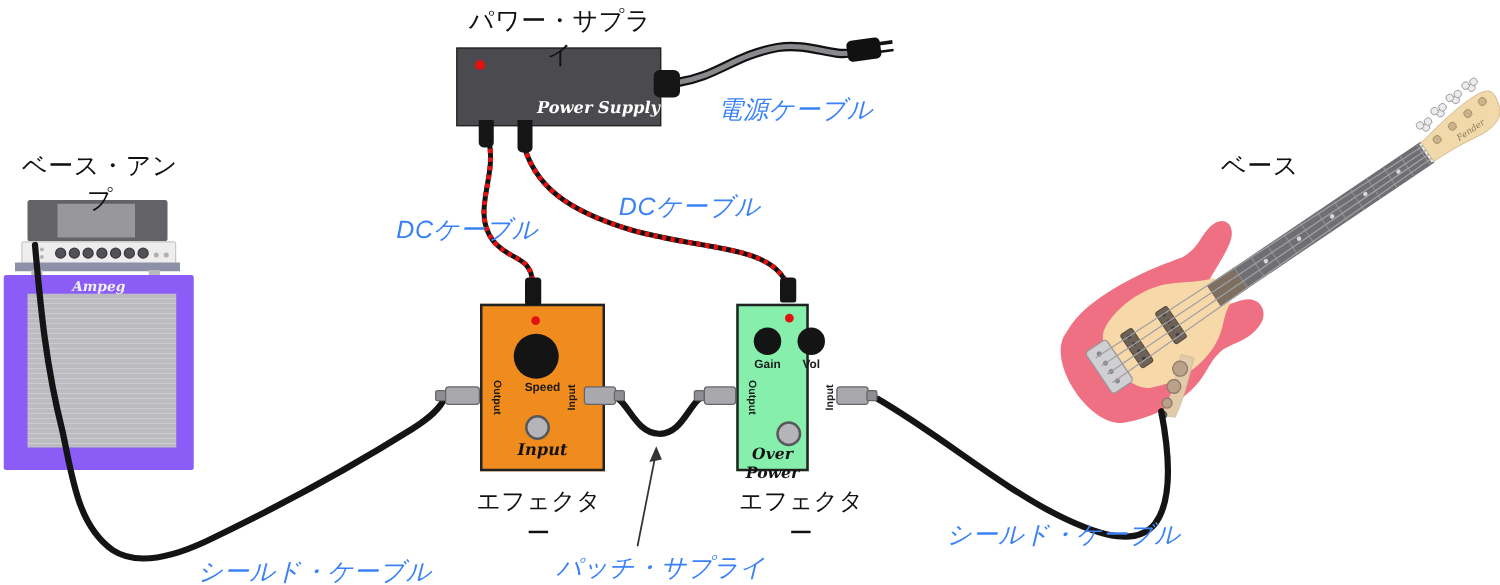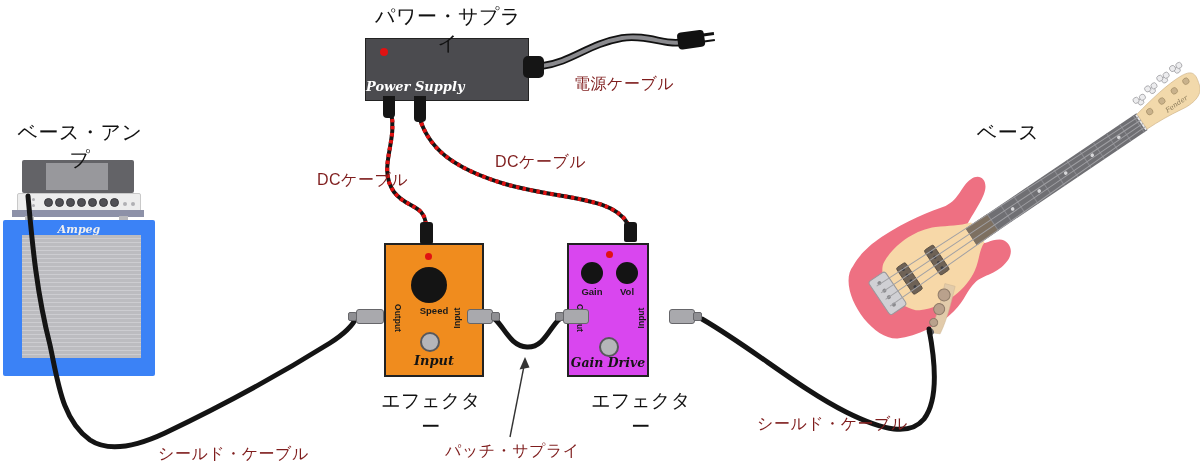--- a/index.html
+++ b/index.html
@@ -1,49 +1,49 @@
 <!DOCTYPE html>
 <html><head>
 <meta charset="utf-8">
 <style>
   html,body{margin:0;padding:0;background:#fff;}
   #stage{position:relative;width:1200px;height:468px;background:#ffffff;overflow:hidden;
          font-family:"Liberation Sans",sans-serif;color:#111;}
   
   .jp-title{position:absolute;font-size:20px;font-weight:500;letter-spacing:.5px;text-align:center;color:#111;}
-  .jp-cable{position:absolute;font-size:16px;font-weight:500;letter-spacing:.5px;color:#7f1d1d;white-space:nowrap;}
+  .jp-cable{position:absolute;font-size:20px;font-weight:500;letter-spacing:.5px;color:#3b82f6;white-space:nowrap;font-style:italic;}
   
   #psu{position:absolute;left:365px;top:38px;width:162px;height:61px;background:#4b4b4f;border:1px solid #222;}
   #psu-led{position:absolute;left:14px;top:9px;width:8px;height:8px;border-radius:50%;background:#e01212;}
-  #psu-name{position:absolute;left:0;bottom:6px;width:100%;text-align:left;color:#fff;
+  #psu-name{position:absolute;left:0;bottom:6px;width:100%;text-align:right;color:#fff;
             font:bold italic 13px "DejaVu Serif",serif;margin-top:48px;}
   .psu-jack{position:absolute;width:12px;background:#151515;border-radius:0 0 4px 4px;}
   #psu-out{position:absolute;left:523px;top:56px;width:21px;height:22px;background:#151515;border-radius:5px;}
   #ac-plug{position:absolute;left:678px;top:30px;width:44px;height:24px;transform:rotate(-8deg);}
   #ac-plug .body{position:absolute;left:0;top:0;width:27px;height:17px;background:#111;border-radius:4px;}
   #ac-plug .prong{position:absolute;left:26px;width:11px;height:2.6px;background:#111;}
   
   #amp-head-top{position:absolute;left:22px;top:160px;width:112px;height:33px;background:#636367;border-radius:2px;}
   #amp-head-inset{position:absolute;left:46px;top:163px;width:62px;height:27px;background:#98989c;}
   #amp-face{position:absolute;left:17px;top:193px;width:122px;height:17px;background:#ededed;
             border:1px solid #c9c9c9;border-radius:2px;}
   .face-dot{position:absolute;width:3px;height:3px;border-radius:50%;background:#b0b0b4;}
   .amp-knob{position:absolute;top:3.5px;width:9px;height:9px;border-radius:50%;background:#515156;border:1px solid #3a3a3e;box-sizing:border-box;}
   .face-mini{position:absolute;top:8px;width:4px;height:4px;border-radius:50%;background:#b0b0b4;}
   #amp-shelf{position:absolute;left:12px;top:210px;width:132px;height:7px;background:#8d91a8;}
   .amp-foot{position:absolute;top:216px;width:9px;height:6px;background:#b9b9bd;}
-  #amp-cab{position:absolute;left:3px;top:220px;width:152px;height:156px;background:#3b82f6;border-radius:2px;}
+  #amp-cab{position:absolute;left:3px;top:220px;width:152px;height:156px;background:#8b5cf6;border-radius:2px;}
   #amp-logo{position:absolute;left:0;top:3px;width:100%;text-align:center;color:#efefef;
             font:bold italic 11px "DejaVu Serif",serif;}
   #amp-grill{position:absolute;left:19px;top:15px;width:119px;height:123px;
              background:repeating-linear-gradient(0deg,#bcbcc0 0 3px,#cdcdd1 3px 4px);}
   
   .pedal{position:absolute;width:100px;height:134px;border:2px solid #222;box-sizing:border-box;}
   #phaser{left:384px;top:243px;background:#f08c1e;}
-  #overdrive{left:567px;top:243px;width:82px;background:#d946ef;}
+  #overdrive{left:589px;top:243px;width:58px;background:#86efac;}
   .pedal-led{position:absolute;width:7px;height:7px;border-radius:50%;background:#e01212;}
   .pedal-knob{position:absolute;border-radius:50%;background:#141414;}
   .knob-label{position:absolute;font-weight:bold;font-size:9.5px;text-align:center;color:#1a1a1a;}
   .footswitch{position:absolute;width:20px;height:20px;border-radius:50%;background:#b5b5b9;
               border:2px solid #58585c;box-sizing:border-box;}
   .pedal-script{position:absolute;left:0;width:100%;text-align:center;
                 font:bold italic 13px "DejaVu Serif",serif;color:#141414;}
   .vlabel{position:absolute;width:40px;text-align:center;font-weight:bold;font-size:8.5px;color:#1a1a1a;}
   .dc-plug{position:absolute;width:13px;background:#151515;border-radius:3px 3px 2px 2px;}
   .jack{position:absolute;height:15px;background:#a9a9ad;border:1px solid #66666a;border-radius:3px;box-sizing:border-box;}
@@ -95,21 +95,21 @@
     <div class="vlabel" style="left:51px;top:68px;transform:rotate(-90deg);">Input</div>
   </div>
 
   <div class="pedal" id="overdrive">
     <span class="pedal-led" style="left:37px;top:6px;"></span>
     <span class="pedal-knob" style="left:12px;top:17px;width:22px;height:22px;"></span>
     <span class="pedal-knob" style="left:47px;top:17px;width:22px;height:22px;"></span>
     <div class="knob-label" style="left:3px;top:41px;width:40px;">Gain</div>
     <div class="knob-label" style="left:38px;top:41px;width:40px;">Vol</div>
     <span class="footswitch" style="left:30px;top:92px;"></span>
-    <div class="pedal-script" style="top:110px;font-size:12.5px;">Gain Drive</div>
+    <div class="pedal-script" style="top:110px;font-size:12.5px;">Over Power</div>
     <div class="vlabel" style="left:-9px;top:68px;transform:rotate(90deg);">Output</div>
     <div class="vlabel" style="left:52px;top:68px;transform:rotate(-90deg);">Input</div>
   </div>
 
   <svg id="bass-svg" width="400" height="360" viewBox="0 0 400 360">
     <g transform="translate(65,295) rotate(-34)">
 
       <path fill="#ee7082" d="M -10,-42 C -36,-34 -38,28 -14,43 C 4,52 28,56 48,52 C 64,49 70,42 82,40
            C 94,38 104,46 121,40 C 132,36 134,24 126,18 C 118,13 112,14 106,10
            L 104,-10 C 112,-16 126,-20 138,-28 C 150,-36 148,-48 136,-48

